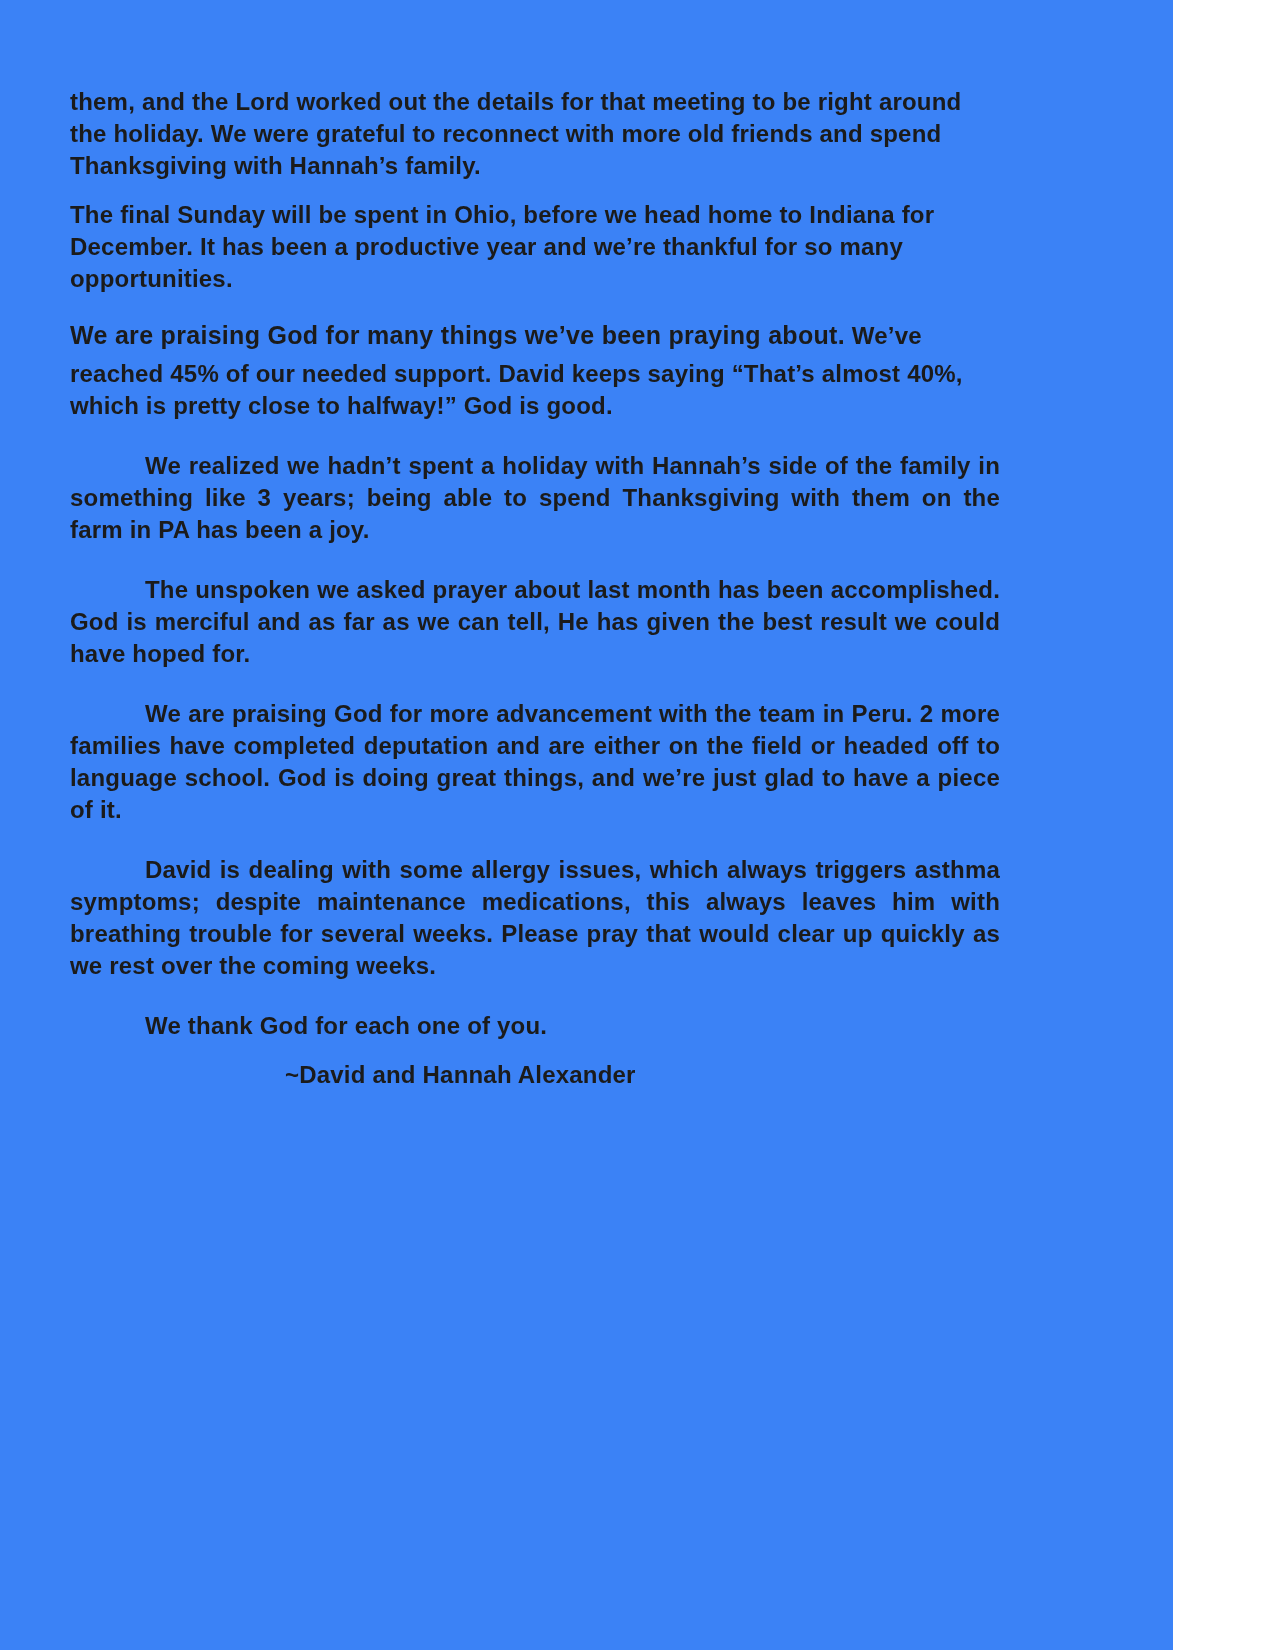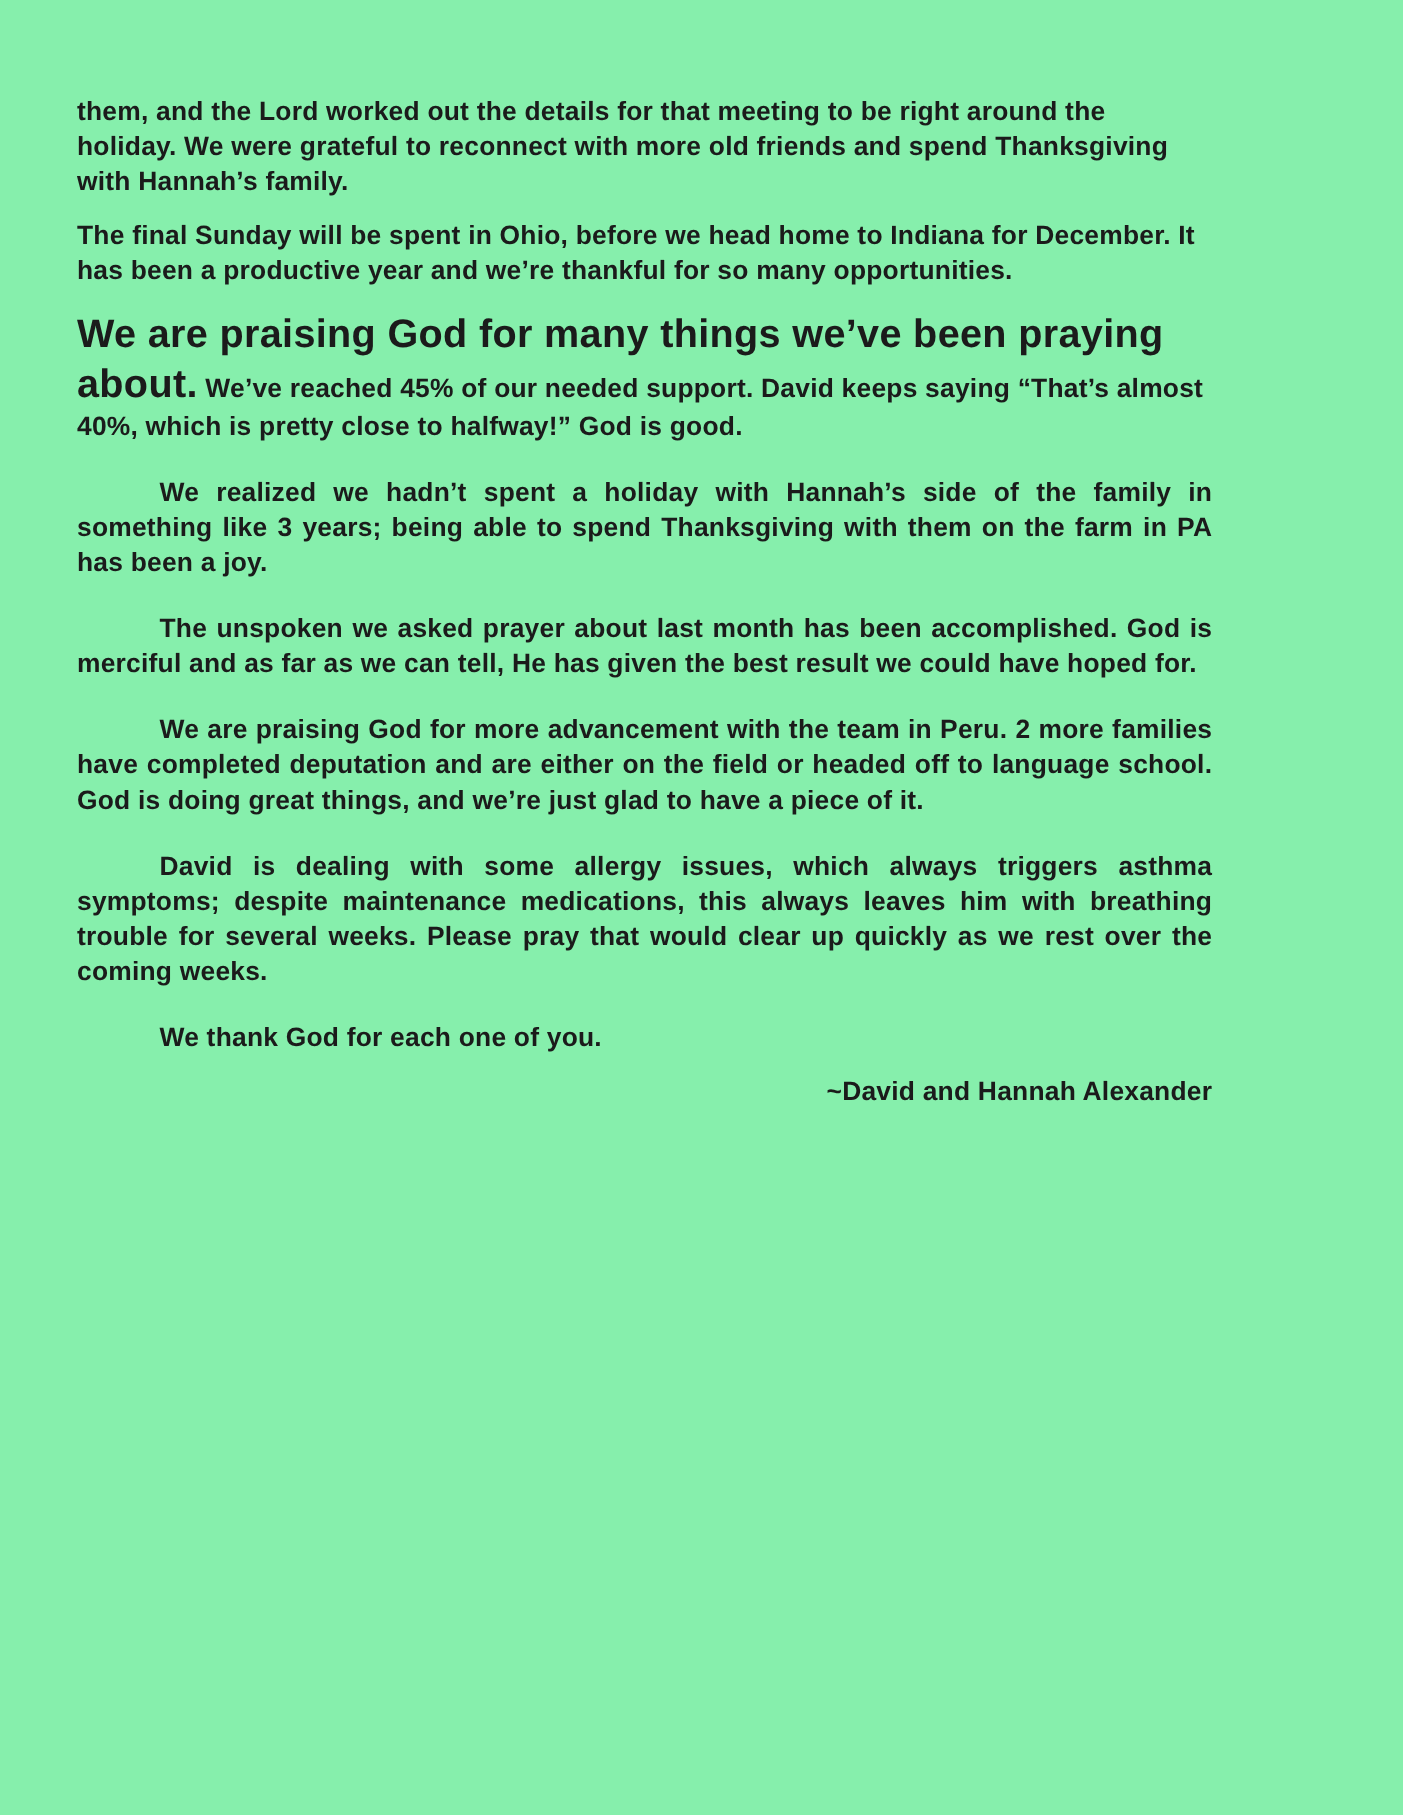--- a/index.html
+++ b/index.html
@@ -2,54 +2,53 @@
 <html><head>
 <meta charset="utf-8">
 <style>
   html, body {
     margin: 0;
     padding: 0;
     background: #ffffff;
   }
   .page {
     box-sizing: border-box;
-    width: 1275px;
+    width: 1173px;
     min-height: 1650px;
-    background: #86efac;
+    background: #3b82f6;
     padding: 86px 173px 40px 70px;
     font-family: "Liberation Sans", "DejaVu Sans", sans-serif;
     color: #1b1b1b;
     font-size: 24px;
     line-height: 32px;
     font-weight: 600;
     letter-spacing: 0.2px;
   }
   p {
     margin: 0 0 17px 0;
   }
   .indent {
     text-indent: 75px;
     margin-top: 28px;
   }
   .justify {
     text-align: justify;
   }
   .lead {
-    font-size: 36px;
+    font-size: 25px;
     font-weight: 800;
     line-height: 46px;
     letter-spacing: 0.3px;
   }
   .heading-para {
     margin-top: 8px;
   }
   .signature {
     padding-left: 215px;
     margin-top: 6px;
-    text-align: right;
   }
 </style>
 </head>
 <body>
 
 <div class="page">
 
   <p class="body-para">them, and the Lord worked out the details for that meeting to be right around the holiday. We were grateful to reconnect with more old friends and spend Thanksgiving with Hannah’s family.</p>
 
   <p class="body-para">The final Sunday will be spent in Ohio, before we head home to Indiana for December. It has been a productive year and we’re thankful for so many opportunities.</p>

